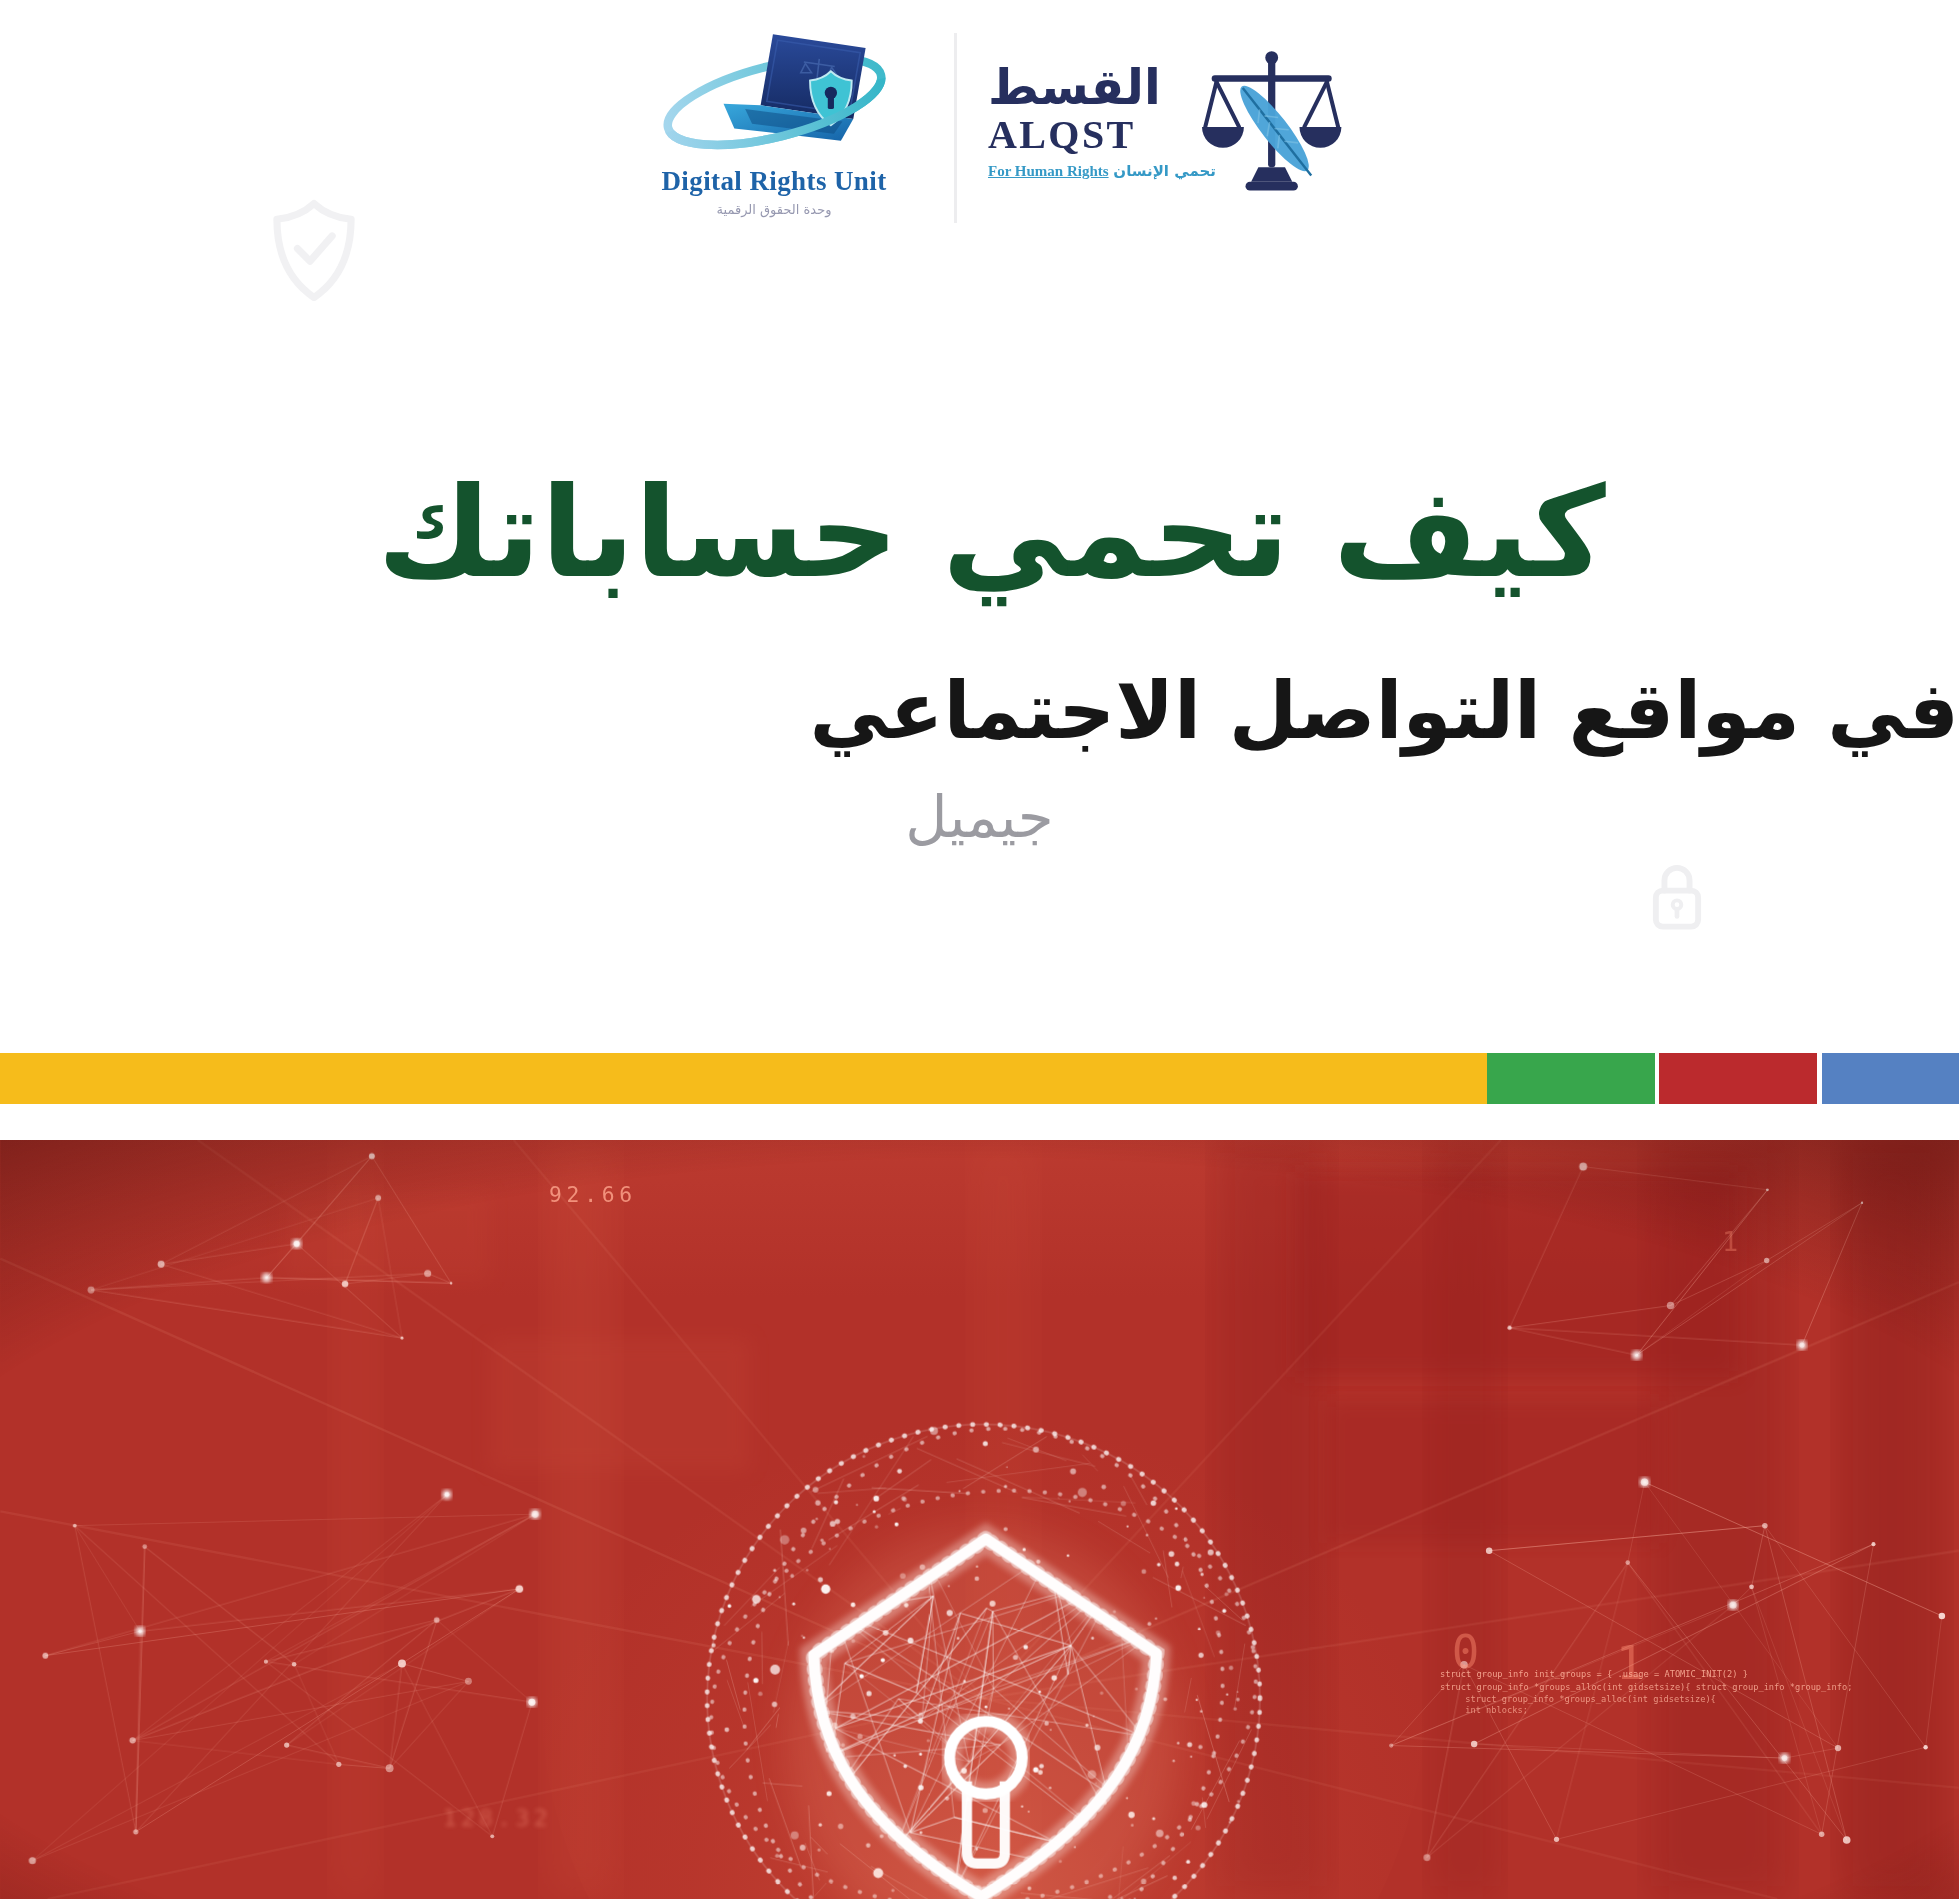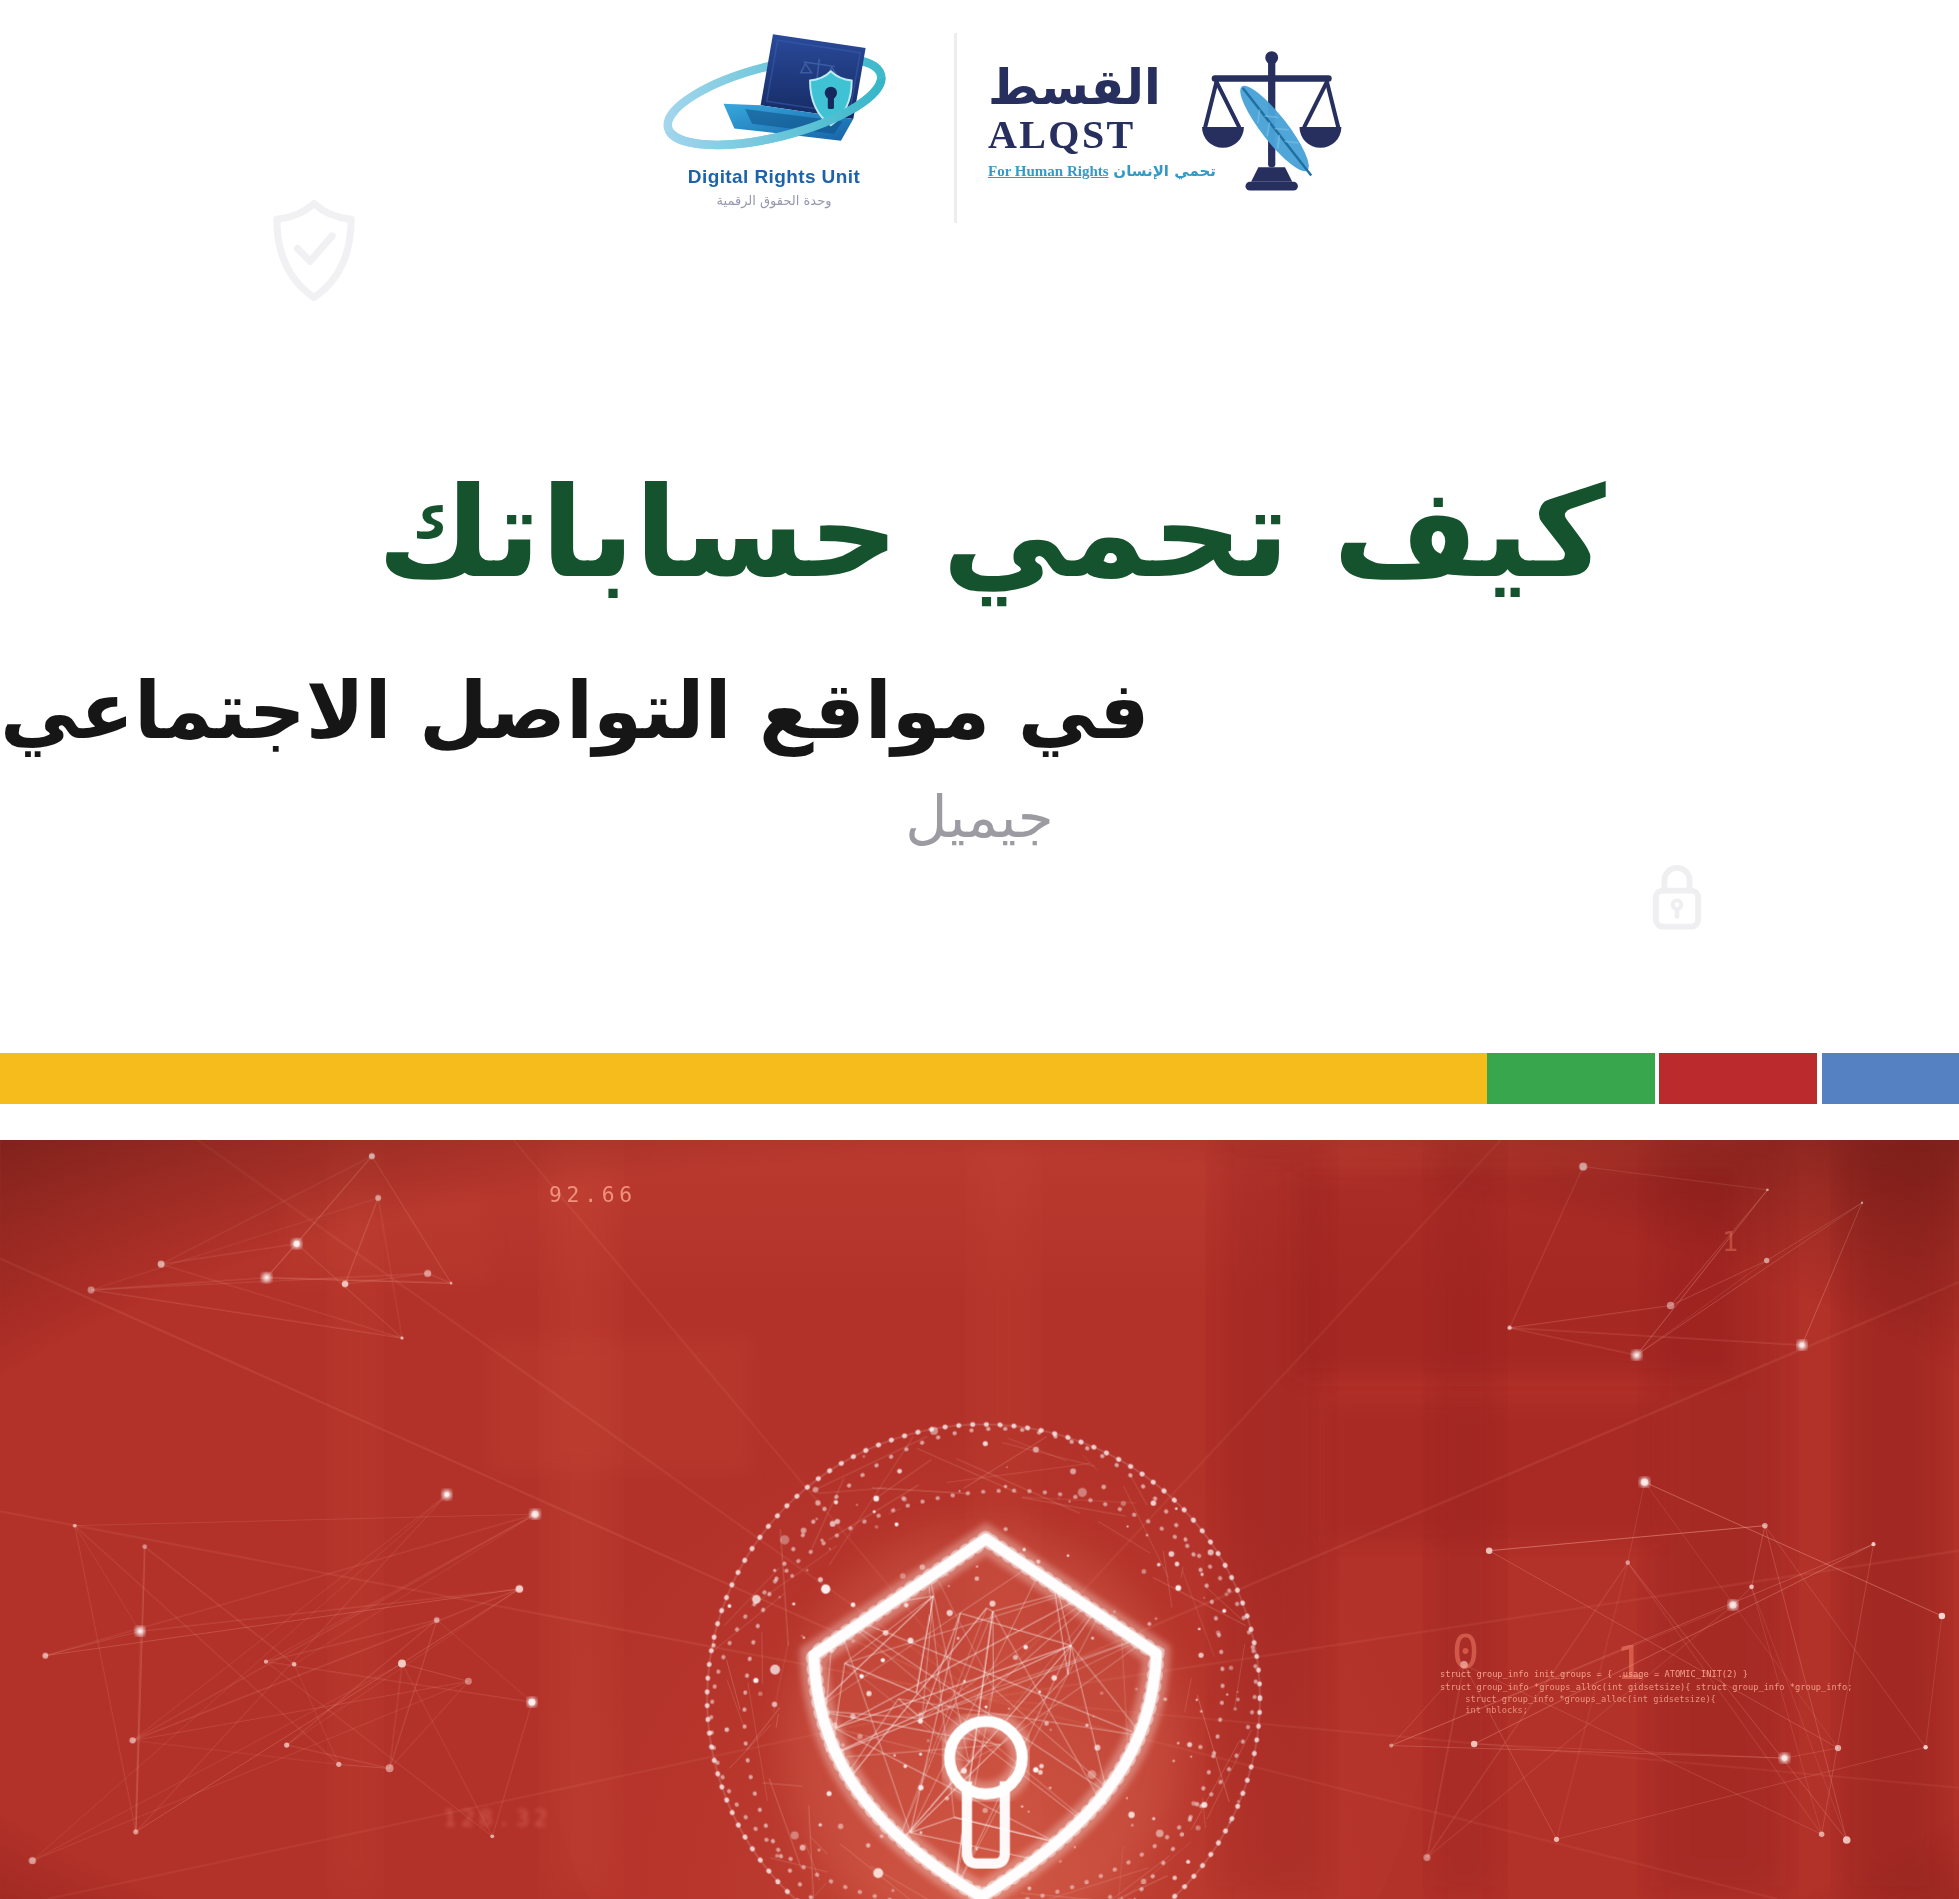--- a/index.html
+++ b/index.html
@@ -2,22 +2,22 @@
 <html lang="ar" style="font-size:12.6px"><head>
 <meta charset="utf-8">
 <style>
   html,body{margin:0;padding:0;background:#ffffff;}
   .page{position:relative;width:1959px;height:1899px;background:#ffffff;overflow:hidden;
         font-family:"DejaVu Sans",sans-serif;}
 
   
   .dru-block{position:absolute;left:624px;top:28.4px;width:300px;text-align:center;}
   .dru-svg{display:block;margin:0 auto;width:237px;height:139px;}
-  .dru-name{font-family:Liberation Sans, sans-serif;font-weight:bold;
-            font-size:19px;letter-spacing:0.4px;line-height:1.1;}
+  .dru-name{font-family:Liberation Serif, serif;font-weight:bold;
+            font-size:27px;letter-spacing:0.4px;line-height:1.1;}
   .dru-name-ar{direction:rtl;font-size:13px;color:#9698b0;margin-top:4.7px;}
 
   .header-divider{position:absolute;left:954px;top:33px;width:3.2px;height:190px;background:#ededef;}
 
   .alqst-block{position:absolute;left:980px;top:47px;width:363px;}
   .alqst-texts{position:absolute;right:150px;top:16px;width:205px;text-align:left;}
   .alqst-ar{direction:rtl;font-weight:bold;font-size:49px;line-height:1.0;}
   .alqst-en{font-family:"Liberation Serif","DejaVu Serif",serif;font-weight:bold;
             font-size:40px;letter-spacing:2.4px;line-height:1.05;margin-top:1.6px;}
   .alqst-tag{font-size:15px;margin-top:6.3px;white-space:nowrap;}
@@ -25,21 +25,21 @@
   .alqst-tag .ar{direction:rtl;font-weight:bold;}
   .scales-svg{position:absolute;right:0;top:0;width:141px;height:155px;}
 
   
   .wm-shield{position:absolute;left:269px;top:198px;width:90px;height:109px;}
   .wm-lock{position:absolute;left:1648px;top:856px;width:58px;height:77px;}
 
   
   .cover-title{position:absolute;left:0;right:0;top:371px;text-align:center;direction:rtl;
                font-weight:bold;font-size:125px;line-height:1.25;}
-  .cover-subtitle{position:absolute;left:0;right:0;top:594px;text-align:left;direction:rtl;
+  .cover-subtitle{position:absolute;left:0;right:0;top:594px;text-align:right;direction:rtl;
                   font-size:79px;color:#161616;line-height:1.3;}
   .cover-platform{position:absolute;left:0;right:0;top:780px;text-align:center;direction:rtl;
                   font-size:58px;color:#9b9ba1;line-height:1.3;}
 
   
   .stripe{position:absolute;left:0;top:1053px;width:1959px;height:51px;background:#ffffff;}
   .stripe span{position:absolute;top:0;height:51px;display:block;}
   .seg-yellow{left:0;width:1487px;}
   .seg-green{left:1487px;width:168px;}
   .seg-red{left:1659px;width:158px;}

